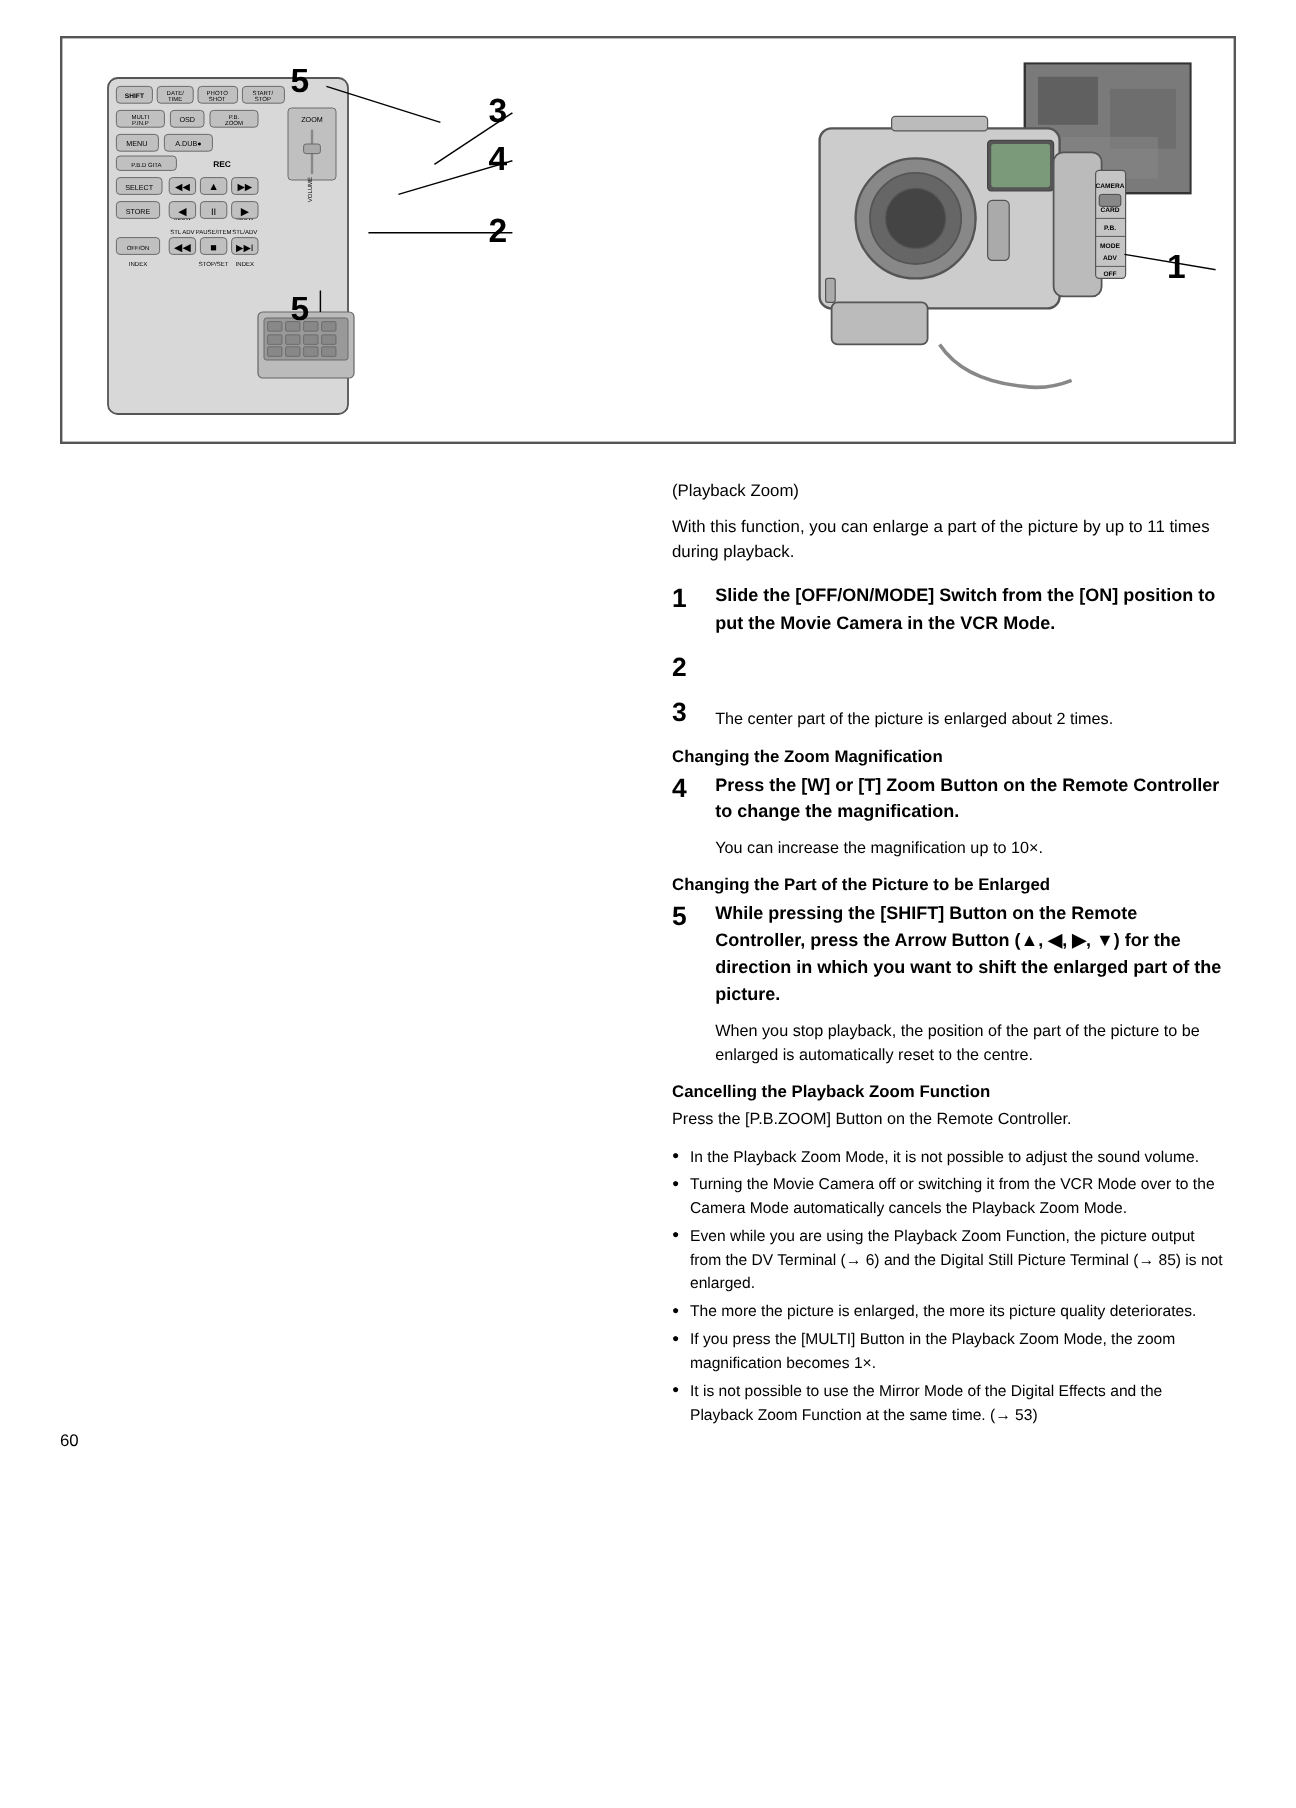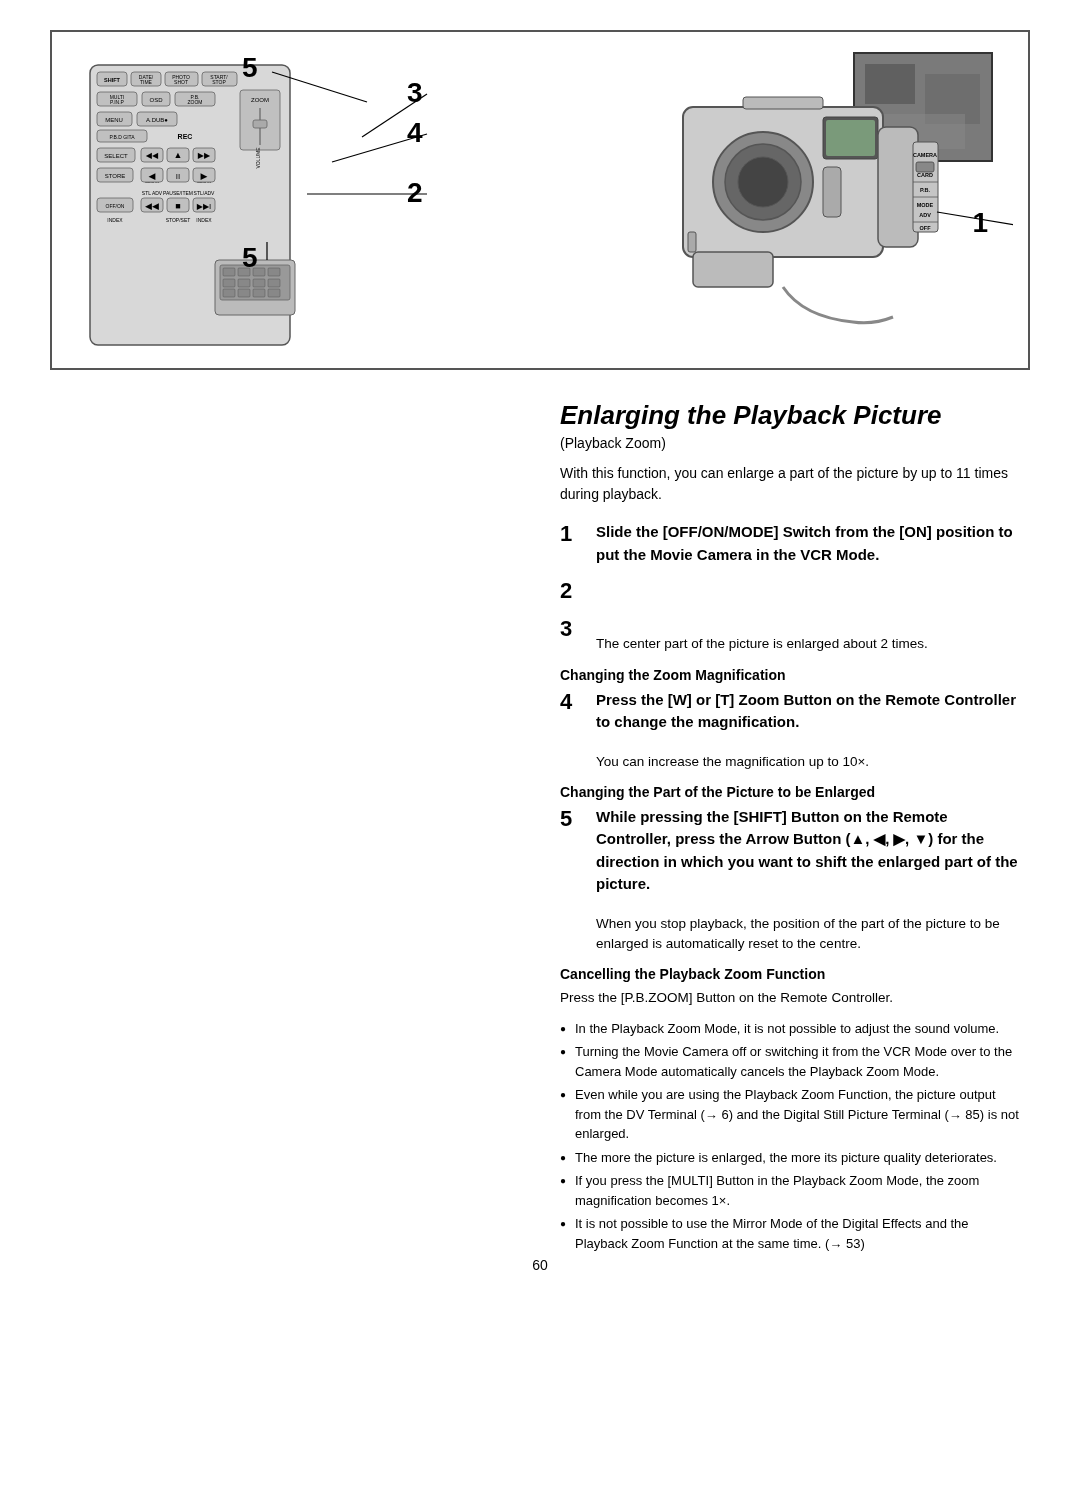--- a/index.html
+++ b/index.html
@@ -89,21 +89,21 @@
       line-height: 1.5;
     }
     .step-content .step-main {
       font-weight: bold;
       font-size: 15px;
       text-align: center;
     }
     .step-content .step-sub {
       font-size: 13.5px;
       font-weight: normal;
-      margin-top: 18px;
+      margin-top: 8px;
     }
     
     .sub-header {
       font-weight: bold;
       font-size: 14px;
       margin-top: 10px;
       margin-bottom: 6px;
     }
     
     .notes-list {
@@ -120,21 +120,21 @@
     }
     .notes-list li::before {
       content: "●";
       position: absolute;
       left: 0;
       font-size: 10px;
       top: 2px;
     }
     
     .page-number {
-      text-align: center;
+      text-align: left;
       font-size: 14px;
     }
     .remote-content {
       position: absolute;
       left: 10px;
       top: 5px;
       width: 305px;
       height: 300px;
       padding: 8px;
     }
@@ -335,21 +335,20 @@
         <line x1="200" y1="213" x2="200" y2="195" stroke="#000" stroke-width="1.2"></line>
         <line x1="960" y1="180" x2="870" y2="165" stroke="#000" stroke-width="1.2"></line>
       </svg>
 
     </div>
   </div>
 
   <div class="content-section">
 
     <div style="margin-left: 500px;">
-      <div class="section-title">Enlarging the Playback Picture</div>
       <div class="section-subtitle">(Playback Zoom)</div>
       <div class="intro-text">With this function, you can enlarge a part of the picture by up to 11 times during playback.</div>
 
       <div class="step">
         <div class="step-num">1</div>
         <div class="step-content">
           <span class="step-main">Slide the [OFF/ON/MODE] Switch from the [ON] position to put the Movie Camera in the VCR Mode.</span>
         </div>
       </div>
 

